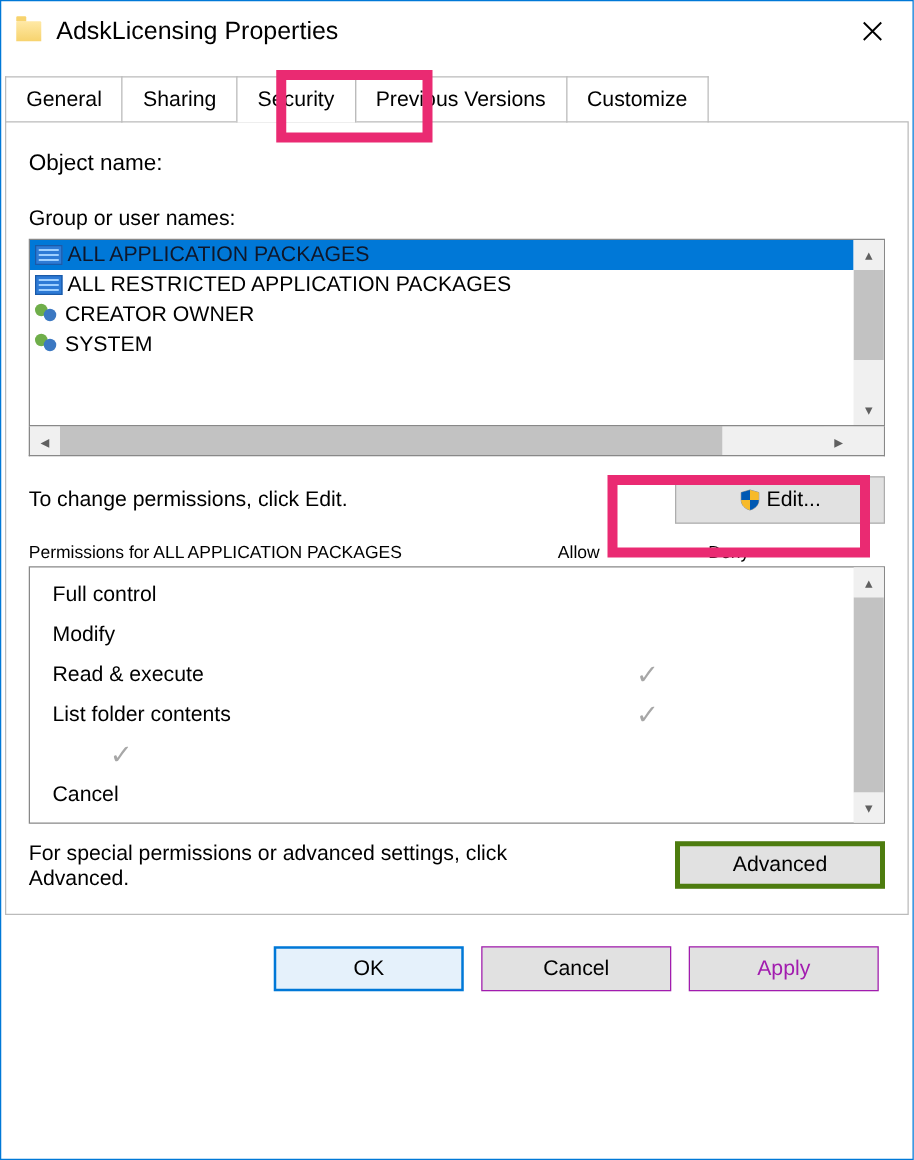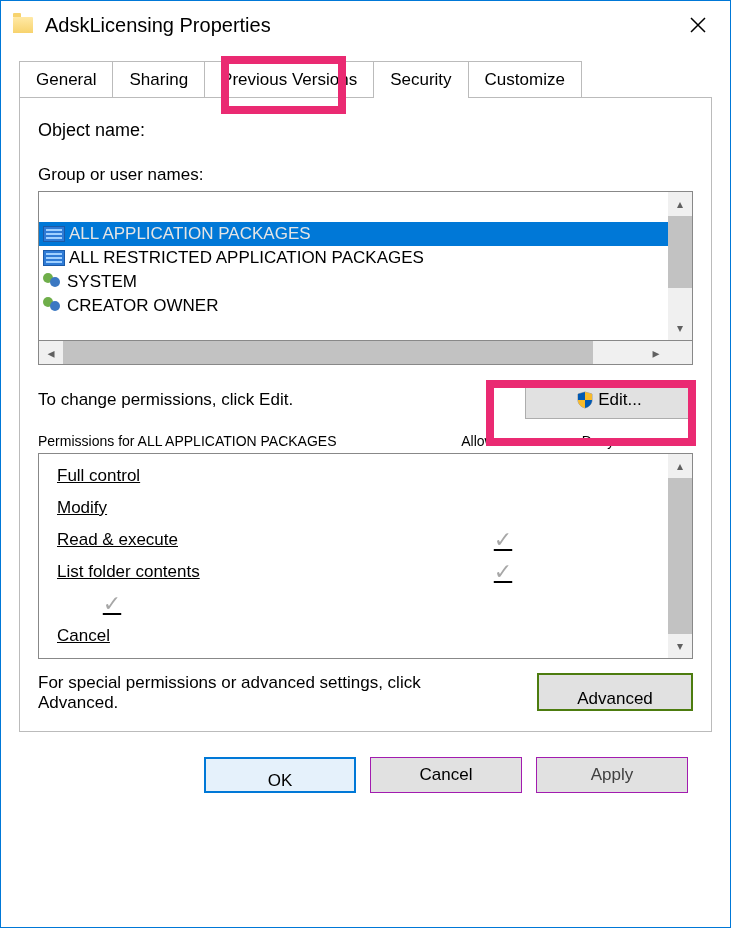--- a/index.html
+++ b/index.html
@@ -33,21 +33,21 @@
   background: #f7d36e;
   border-radius: 1px 1px 0 0;
 }
 .title { font-size: 20px; flex: 1; }
 .close-btn {
   font-size: 22px;
   width: 40px; height: 40px;
   display: flex; align-items: center; justify-content: center;
   cursor: pointer;
 }
-.content { padding: 12px 18px; }
+.content { padding: 12px 3px; }
 .tabs {
   display: flex;
   position: relative;
   margin-bottom: 0;
 }
 .tab {
   padding: 8px 16px;
   border: 1px solid #bbb;
   border-bottom: none;
   background: #fff;
@@ -83,21 +83,21 @@
   flex: 1;
   overflow: hidden;
 }
 .list-item {
   display: flex;
   align-items: center;
   padding: 2px 6px 2px 4px;
   font-size: 17px;
   gap: 4px;
 }
-.list-item.selected { background: #0078d7; color: #e5e5e5; margin-top: 30px; }
+.list-item.selected { background: #0078d7; color: #0f172a; }
 .pkg-icon {
   width: 22px; height: 16px;
   background: #2e7bd6;
   border: 1px solid #1a5aa8;
   position: relative;
   flex-shrink: 0;
 }
 .pkg-icon:before {
   content: "";
   position: absolute;
@@ -169,49 +169,49 @@
   margin-bottom: 4px;
 }
 .perm-headers .c1 { flex: 1; }
 .perm-headers .c2 { width: 120px; text-align: center; }
 .perm-headers .c3 { width: 120px; text-align: center; }
 .perm-box {
   border: 1px solid #888;
   height: 206px;
   display: flex;
 }
-.perm-list { flex: 1; padding: 6px 0 6px 18px; text-decoration: underline; }
+.perm-list { flex: 1; padding: 6px 0 6px 18px; }
 .perm-row { display: flex; align-items: center; height: 32px; font-size: 17px; }
 .perm-row .name { flex: 1; }
 .perm-row .allow, .perm-row .deny { width: 110px; text-align: center; color: #a7a7a7; font-size: 22px; }
 .adv-row { display:flex; align-items:flex-start; justify-content:space-between; margin-top: 14px; gap: 20px; }
 .adv-btn {
-  width: 156px; height: 38px;
+  width: 168px; height: 38px;
   background: #e1e1e1;
-  border: 2px solid #4d7c0f;
-  font-size: 17px;
-  display:flex; align-items:flex-end; justify-content:center;
+  border: 4px solid #4d7c0f;
+  font-size: 17px;
+  display:flex; align-items:center; justify-content:center;
   cursor:pointer;
 }
 .dialog-buttons {
   display: flex;
   justify-content: flex-end;
   gap: 14px;
   padding: 24px 24px 8px 24px;
 }
 .dlg-btn {
   width: 152px; height: 36px;
   background: #e1e1e1;
   border: 1px solid #a21caf;
   font-size: 17px;
   display:flex; align-items:center; justify-content:center;
   cursor: pointer;
 }
-.dlg-btn.focus { background: #e5f1fb; border: 2px solid #0078d7; align-items: flex-end; }
-.dlg-btn.disabled { color: #404040; cursor: default; }
+.dlg-btn.focus { background: #e5f1fb; border: 2px solid #0078d7; }
+.dlg-btn.disabled { color: #a21caf; cursor: default; }
 </style>
 </head>
 <body>
 
 <div class="titlebar">
   <div class="folder-icon"></div>
   <div class="title">AdskLicensing Properties</div>
   <div class="close-btn">
     <svg width="16" height="16" viewBox="0 0 16 16">
         <path d="M1 1 L15 15 M15 1 L1 15" stroke="#000" stroke-width="1.5" fill="none"></path>
@@ -220,22 +220,22 @@
 </div>
 
 <div class="highlight-box hl-tab"></div>
 <div class="highlight-box hl-edit"></div>
 
 <div class="content">
 
   <div class="tabs" id="tabstrip">
       <div class="tab">General</div>
       <div class="tab">Sharing</div>
+      <div class="tab active">Security</div>
       <div class="tab">Previous Versions</div>
-      <div class="tab active">Security</div>
       <div class="tab">Customize</div>
     </div>
 
   <div class="tab-body">
 
     <div class="obj-row">
       <span>Object name:</span>
     </div>
 
     <div class="row-label">Group or user names:</div>
@@ -245,25 +245,25 @@
           <div class="list-item selected">
             <span class="pkg-icon"></span>
             <span>ALL APPLICATION PACKAGES</span>
           </div>
           <div class="list-item">
             <span class="pkg-icon"></span>
             <span>ALL RESTRICTED APPLICATION PACKAGES</span>
           </div>
           <div class="list-item">
             <span class="usr-icon"></span>
-            <span>SYSTEM</span>
+            <span>CREATOR OWNER</span>
           </div>
           <div class="list-item">
             <span class="usr-icon"></span>
-            <span>CREATOR OWNER</span>
+            <span>SYSTEM</span>
           </div>
         </div>
       <div class="vscroll">
         <div class="scroll-btn">▴</div>
         <div class="scroll-thumb" style="flex:0 0 72px;"></div>
         <div style="flex:1;background:#f0f0f0;"></div>
         <div class="scroll-btn">▾</div>
       </div>
     </div>
     <div class="hscroll-row">

